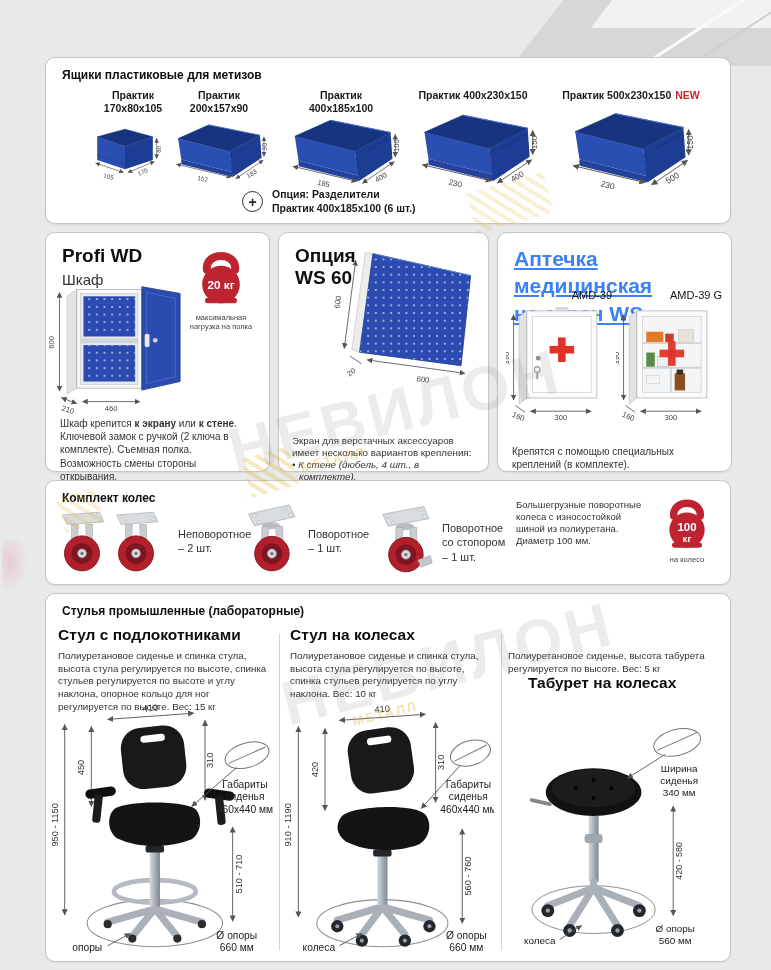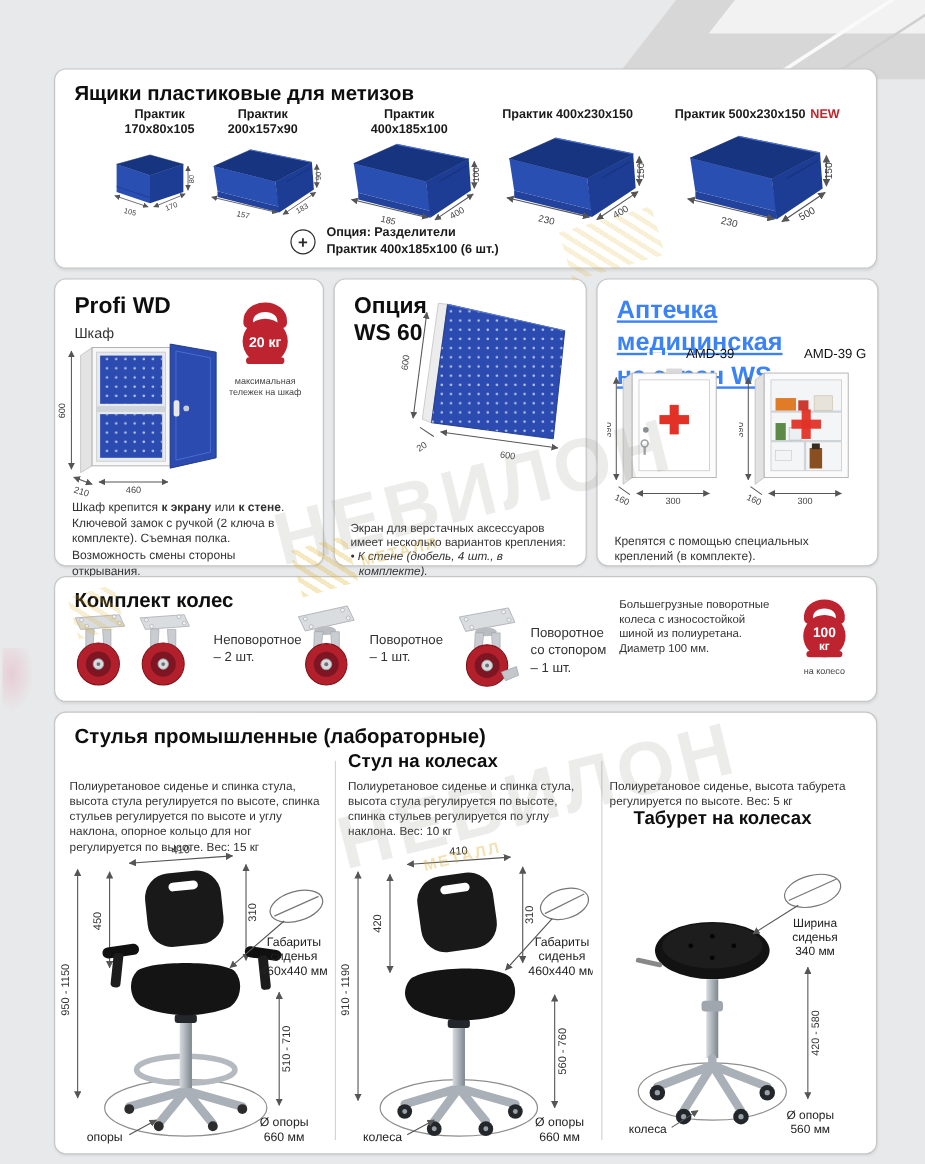--- a/index.html
+++ b/index.html
@@ -34,36 +34,36 @@
 
   .card{position:absolute;background:#fff;border:1px solid #c6c6c6;border-radius:10px;
       box-shadow:0 1px 2px rgba(0,0,0,0.07);}
   .card-bins{left:45px;top:57px;width:684px;height:165px;}
   .card-profi{left:45px;top:232px;width:223px;height:238px;}
   .card-ekran{left:278px;top:232px;width:209px;height:238px;}
   .card-apt{left:497px;top:232px;width:233px;height:238px;}
   .card-wheels{left:45px;top:480px;width:684px;height:103px;}
   .card-chairs{left:45px;top:593px;width:684px;height:367px;}
 
-  .sec-title{position:absolute;left:16px;top:10px;font-size:17px;font-weight:800;color:#0e0e0e;}
+  .sec-title{position:absolute;left:16px;top:10px;font-size:12px;font-weight:800;color:#0e0e0e;}
 
   
   .bin-slot{position:absolute;text-align:center;}
   .bin-name{font-size:10.5px;font-weight:800;color:#1a1a1a;line-height:1.25;}
   .new-badge{color:#c1272d;font-weight:800;margin-left:4px;}
   .bin-img{position:absolute;}
   .opt-row{position:absolute;left:196px;top:130px;display:flex;align-items:center;}
   .plus-circle{width:19px;height:19px;border:1.6px solid #2b2b2b;border-radius:50%;
       display:flex;align-items:center;justify-content:center;font-size:14px;font-weight:700;
       color:#2b2b2b;margin-right:9px;line-height:1;}
   .opt-text{font-size:10.5px;font-weight:800;color:#1a1a1a;line-height:1.3;text-align:left;}
 
   
   .prod-title{position:absolute;left:16px;top:12px;font-size:19px;font-weight:800;color:#0e0e0e;line-height:1.15;}
-  .prod-sub{position:absolute;left:16px;top:38px;font-size:12px;color:#333;}
+  .prod-sub{position:absolute;left:16px;top:38px;font-size:15px;color:#333;}
   .apt-title{position:absolute;left:16px;top:12px;font-size:21px;font-weight:800;color:#3b82f6;line-height:1.3;text-decoration:underline;}
   .body-text{position:absolute;font-size:10px;line-height:1.32;color:#333;}
   .bold{font-weight:800;}
   .bullet{text-indent:-7px;padding-left:7px;font-style:italic;}
   .bullet::before{content:"• ";}
   .kb-note{position:absolute;font-size:7.5px;line-height:1.25;color:#444;text-align:center;}
   .model-label{position:absolute;font-size:11px;font-weight:400;color:#111;text-align:right;}
 
   
   .wheel-label{position:absolute;font-size:11px;color:#333;line-height:1.3;}
@@ -234,21 +234,21 @@
   <div class="card card-profi">
     <div class="prod-title">Profi WD</div>
     <div class="prod-sub">Шкаф</div>
 
     <svg style="position:absolute;left:146px;top:12px;" viewBox="0 0 60 68" width="58" height="64">
       <path d="M15,26 C13,7 47,7 45,26" stroke="#bd2430" stroke-width="8.5" fill="none" stroke-linecap="round"></path>
       <circle cx="30" cy="42" r="20" fill="#bd2430"></circle>
       <rect x="13" y="56" width="34" height="6" rx="3" fill="#bd2430"></rect>
       <text class="kb-text" x="30" y="47" font-size="12.5">20 кг</text>
     </svg>
-    <div class="kb-note" style="left:136px;top:80px;width:78px;">максимальная тележек на шкаф</div>
+    <div class="kb-note" style="left:136px;top:80px;width:78px;">максимальная нагрузка на полка</div>
 
     <svg style="position:absolute;left:2px;top:48px;" viewBox="0 0 165 140" width="158" height="134">
       <polygon points="20,16 30,9 30,112 20,118" fill="#e3e3e3" stroke="#b5b5b5" stroke-width="0.6"></polygon>
       <rect x="30" y="9" width="68" height="103" fill="#f7f7f7" stroke="#adadad" stroke-width="0.8"></rect>
       <rect x="34" y="13" width="60" height="95" fill="#e6e9ee" stroke="#c2c2c2" stroke-width="0.6"></rect>
       <rect x="37" y="16" width="54" height="42" fill="#2b4bb0"></rect>
       <rect x="37" y="16" width="54" height="42" fill="url(#pegdots)"></rect>
       <rect x="34" y="60" width="60" height="5" fill="#cfd3da"></rect>
       <rect x="37" y="67" width="54" height="38" fill="#2b4bb0"></rect>
       <rect x="37" y="67" width="54" height="38" fill="url(#pegdots)"></rect>
@@ -438,20 +438,21 @@
       <text class="kb-text" x="30" y="55" font-size="11">кг</text>
     </svg>
     <div class="kb-note" style="left:608px;top:74px;width:66px;">на колесо</div>
   </div>
 
   <div class="card card-chairs">
     <div class="sec-title">Стулья промышленные (лабораторные)</div>
     <div class="v-div" style="left:233px;"></div>
     <div class="v-div" style="left:455px;"></div>
 
+    <div class="col-title" style="left:12px;top:32px;">Стул с подлокотниками</div>
     <div class="col-desc" style="left:12px;top:56px;width:212px;">Полиуретановое сиденье и спинка стула, высота стула регулируется по высоте, спинка стульев регулируется по высоте и углу наклона, опорное кольцо для ног регулируется по высоте. Вес: 15 кг</div>
 
     <div class="col-title" style="left:244px;top:32px;">Стул на колесах</div>
     <div class="col-desc" style="left:244px;top:56px;width:202px;">Полиуретановое сиденье и спинка стула, высота стула регулируется по высоте, спинка стульев регулируется по углу наклона. Вес: 10 кг</div>
 
     <div class="col-title" style="left:482px;top:32px;margin-top:48px;">Табурет на колесах</div>
     <div class="col-desc" style="left:462px;top:56px;width:205px;">Полиуретановое сиденье, высота табурета регулируется по высоте. Вес: 5 кг</div>
 
     <svg style="position:absolute;left:2px;top:110px;" viewBox="0 0 222 248" width="228" height="254">
       <line x1="16" y1="20" x2="16" y2="206" class="dl" marker-start="url(#arr)" marker-end="url(#arr)"></line>

